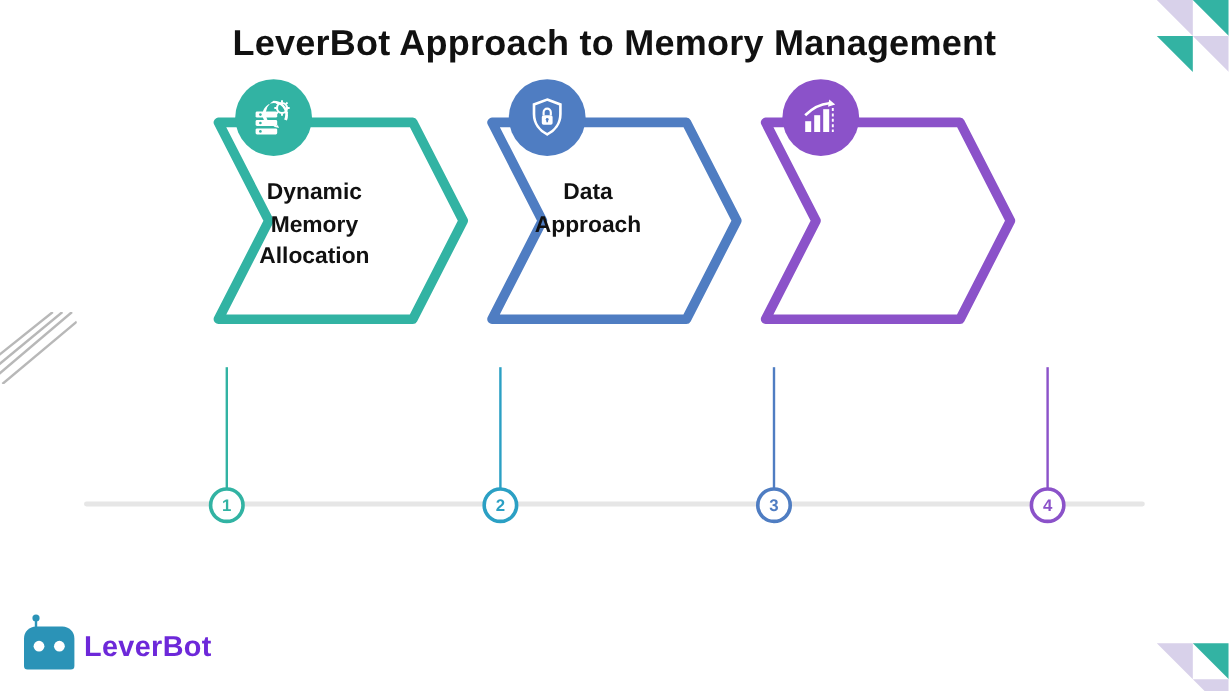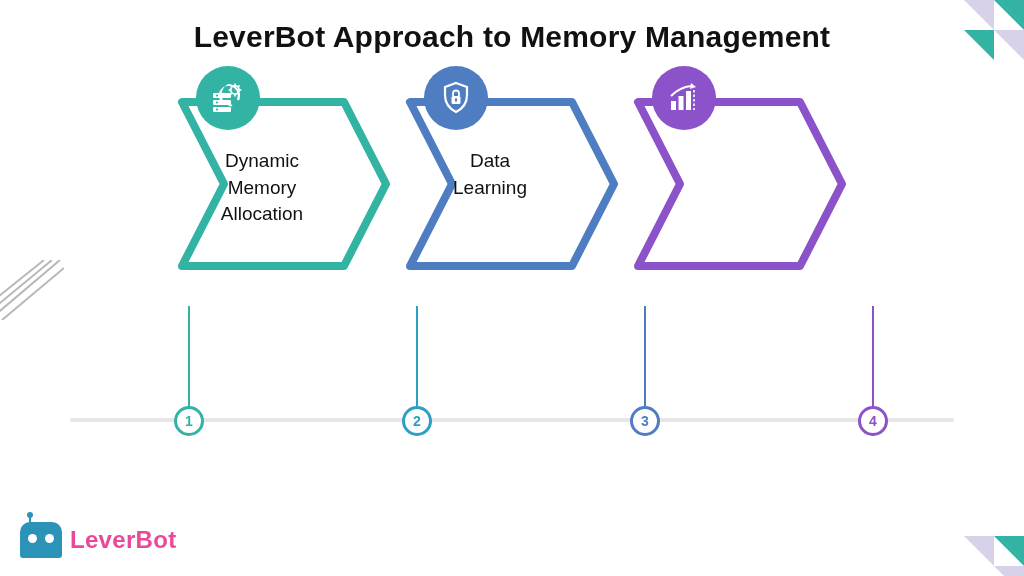--- a/index.html
+++ b/index.html
@@ -6,39 +6,39 @@
     body { width:1024px; height:576px; font-family:"Segoe UI", Arial, sans-serif; background:#fff; position:relative; overflow:hidden; }
     .title { text-align:center; font-size:30px; font-weight:800; color:#111; padding-top:20px; letter-spacing:.2px; }
     .row { display:flex; justify-content:center; gap:8px; margin-top:40px; position:relative; z-index:1; }
     .card { position:relative; width:220px; height:180px; }
     .card svg.frame { position:absolute; inset:0; width:220px; height:180px; }
     .icon-circle { position:absolute; top:-28px; left:22px; width:64px; height:64px; border-radius:50%; display:flex; align-items:center; justify-content:center; }
     .c1 .icon-circle{ background:#32b3a3; }
     .c2 .icon-circle{ background:#2ba0c4; }
     .c3 .icon-circle{ background:#4f7dc2; }
     .c4 .icon-circle{ background:#8b52c9; }
-    .label { position:absolute; top:54px; left:8px; width:160px; text-align:center; font-size:19px; font-weight:400; color:#111; line-height:1.4; white-space:pre-line; }
+    .label { position:absolute; top:54px; left:8px; width:160px; text-align:center; font-size:19px; font-weight:700; color:#111; line-height:1.4; white-space:pre-line; }
     .timeline { position:absolute; left:70px; right:70px; top:418px; height:4px; background:#e6e6e6; border-radius:3px; }
     .num { position:absolute; width:30px; height:30px; border-radius:50%; border:3px solid; background:#fff; font-size:14px; font-weight:700; display:flex; align-items:center; justify-content:center; top:406px; }
     .n1{ left:174px; border-color:#32b3a3; color:#32b3a3; }
     .n2{ left:402px; border-color:#2ba0c4; color:#2ba0c4; }
     .n3{ left:630px; border-color:#4f7dc2; color:#4f7dc2; }
     .n4{ left:858px; border-color:#8b52c9; color:#8b52c9; }
     .vline { position:absolute; width:2px; top:306px; height:102px; }
     .v1{ left:188px; background:#32b3a3; }
     .v2{ left:416px; background:#2ba0c4; }
     .v3{ left:644px; background:#4f7dc2; }
     .v4{ left:872px; background:#8b52c9; }
     .logo { position:absolute; left:20px; bottom:18px; display:flex; align-items:center; gap:8px; }
     .logo-mark { width:42px; height:36px; background:#2b93b7; border-radius:10px 10px 3px 3px; position:relative; }
     .logo-mark::before { content:""; position:absolute; top:-10px; left:7px; width:6px; height:6px; border-radius:50%; background:#2b93b7; }
     .logo-mark::after { content:""; position:absolute; top:-7px; left:9px; width:2px; height:8px; background:#2b93b7; }
     .logo-eyes { position:absolute; top:12px; left:8px; width:26px; height:10px; display:flex; justify-content:space-between; }
     .logo-eyes span { width:9px; height:9px; background:#fff; border-radius:50%; }
-    .logo-text { font-size:24px; font-weight:700; color:#ec4899; letter-spacing:.3px; }
+    .logo-text { font-size:24px; font-weight:700; color:#6d28d9; letter-spacing:.3px; }
     .deco-lines { position:absolute; left:-6px; top:260px; }
     .deco-tr { position:absolute; top:0; right:0; }
     .deco-br { position:absolute; bottom:0; right:0; }
   </style>
 </head>
 <body>
 
 <svg class="deco-tr" width="90" height="80">
   <polygon points="30,0 60,0 60,30" fill="#d8d1ea"></polygon>
   <polygon points="60,0 90,0 90,30" fill="#33b3a3"></polygon>
@@ -100,21 +100,21 @@
     <div class="icon-circle">
       <svg width="36" height="36" viewBox="0 0 36 36">
         <path d="M18 3l11 4v8c0 8-5 14-11 17-6-3-11-9-11-17V7l11-4z" fill="none" stroke="#fff" stroke-width="2.2"></path>
         <rect x="13.5" y="16" width="9" height="8" rx="1.5" fill="#fff"></rect>
         <path d="M15 16v-2.5a3 3 0 0 1 6 0V16" fill="none" stroke="#fff" stroke-width="1.8"></path>
         <circle cx="18" cy="19.5" r="1.2" fill="#4f7dc2"></circle>
         <rect x="17.3" y="19.5" width="1.4" height="2.4" fill="#4f7dc2"></rect>
       </svg>
     </div>
     <div class="label">Data
-Learning</div>
+Approach</div>
   </div>
 
   <div class="card c4">
     <svg class="frame" viewBox="0 0 220 180">
       <path d="M8 8 L170 8 L212 90 L170 172 L8 172 L50 90 Z" fill="none" stroke="#8b52c9" stroke-width="8" stroke-linejoin="round"></path>
     </svg>
     <div class="icon-circle">
       <svg width="36" height="36" viewBox="0 0 36 36">
         <rect x="5" y="21" width="5" height="9" fill="#fff"></rect>
         <rect x="12.5" y="16" width="5" height="14" fill="#fff"></rect>

